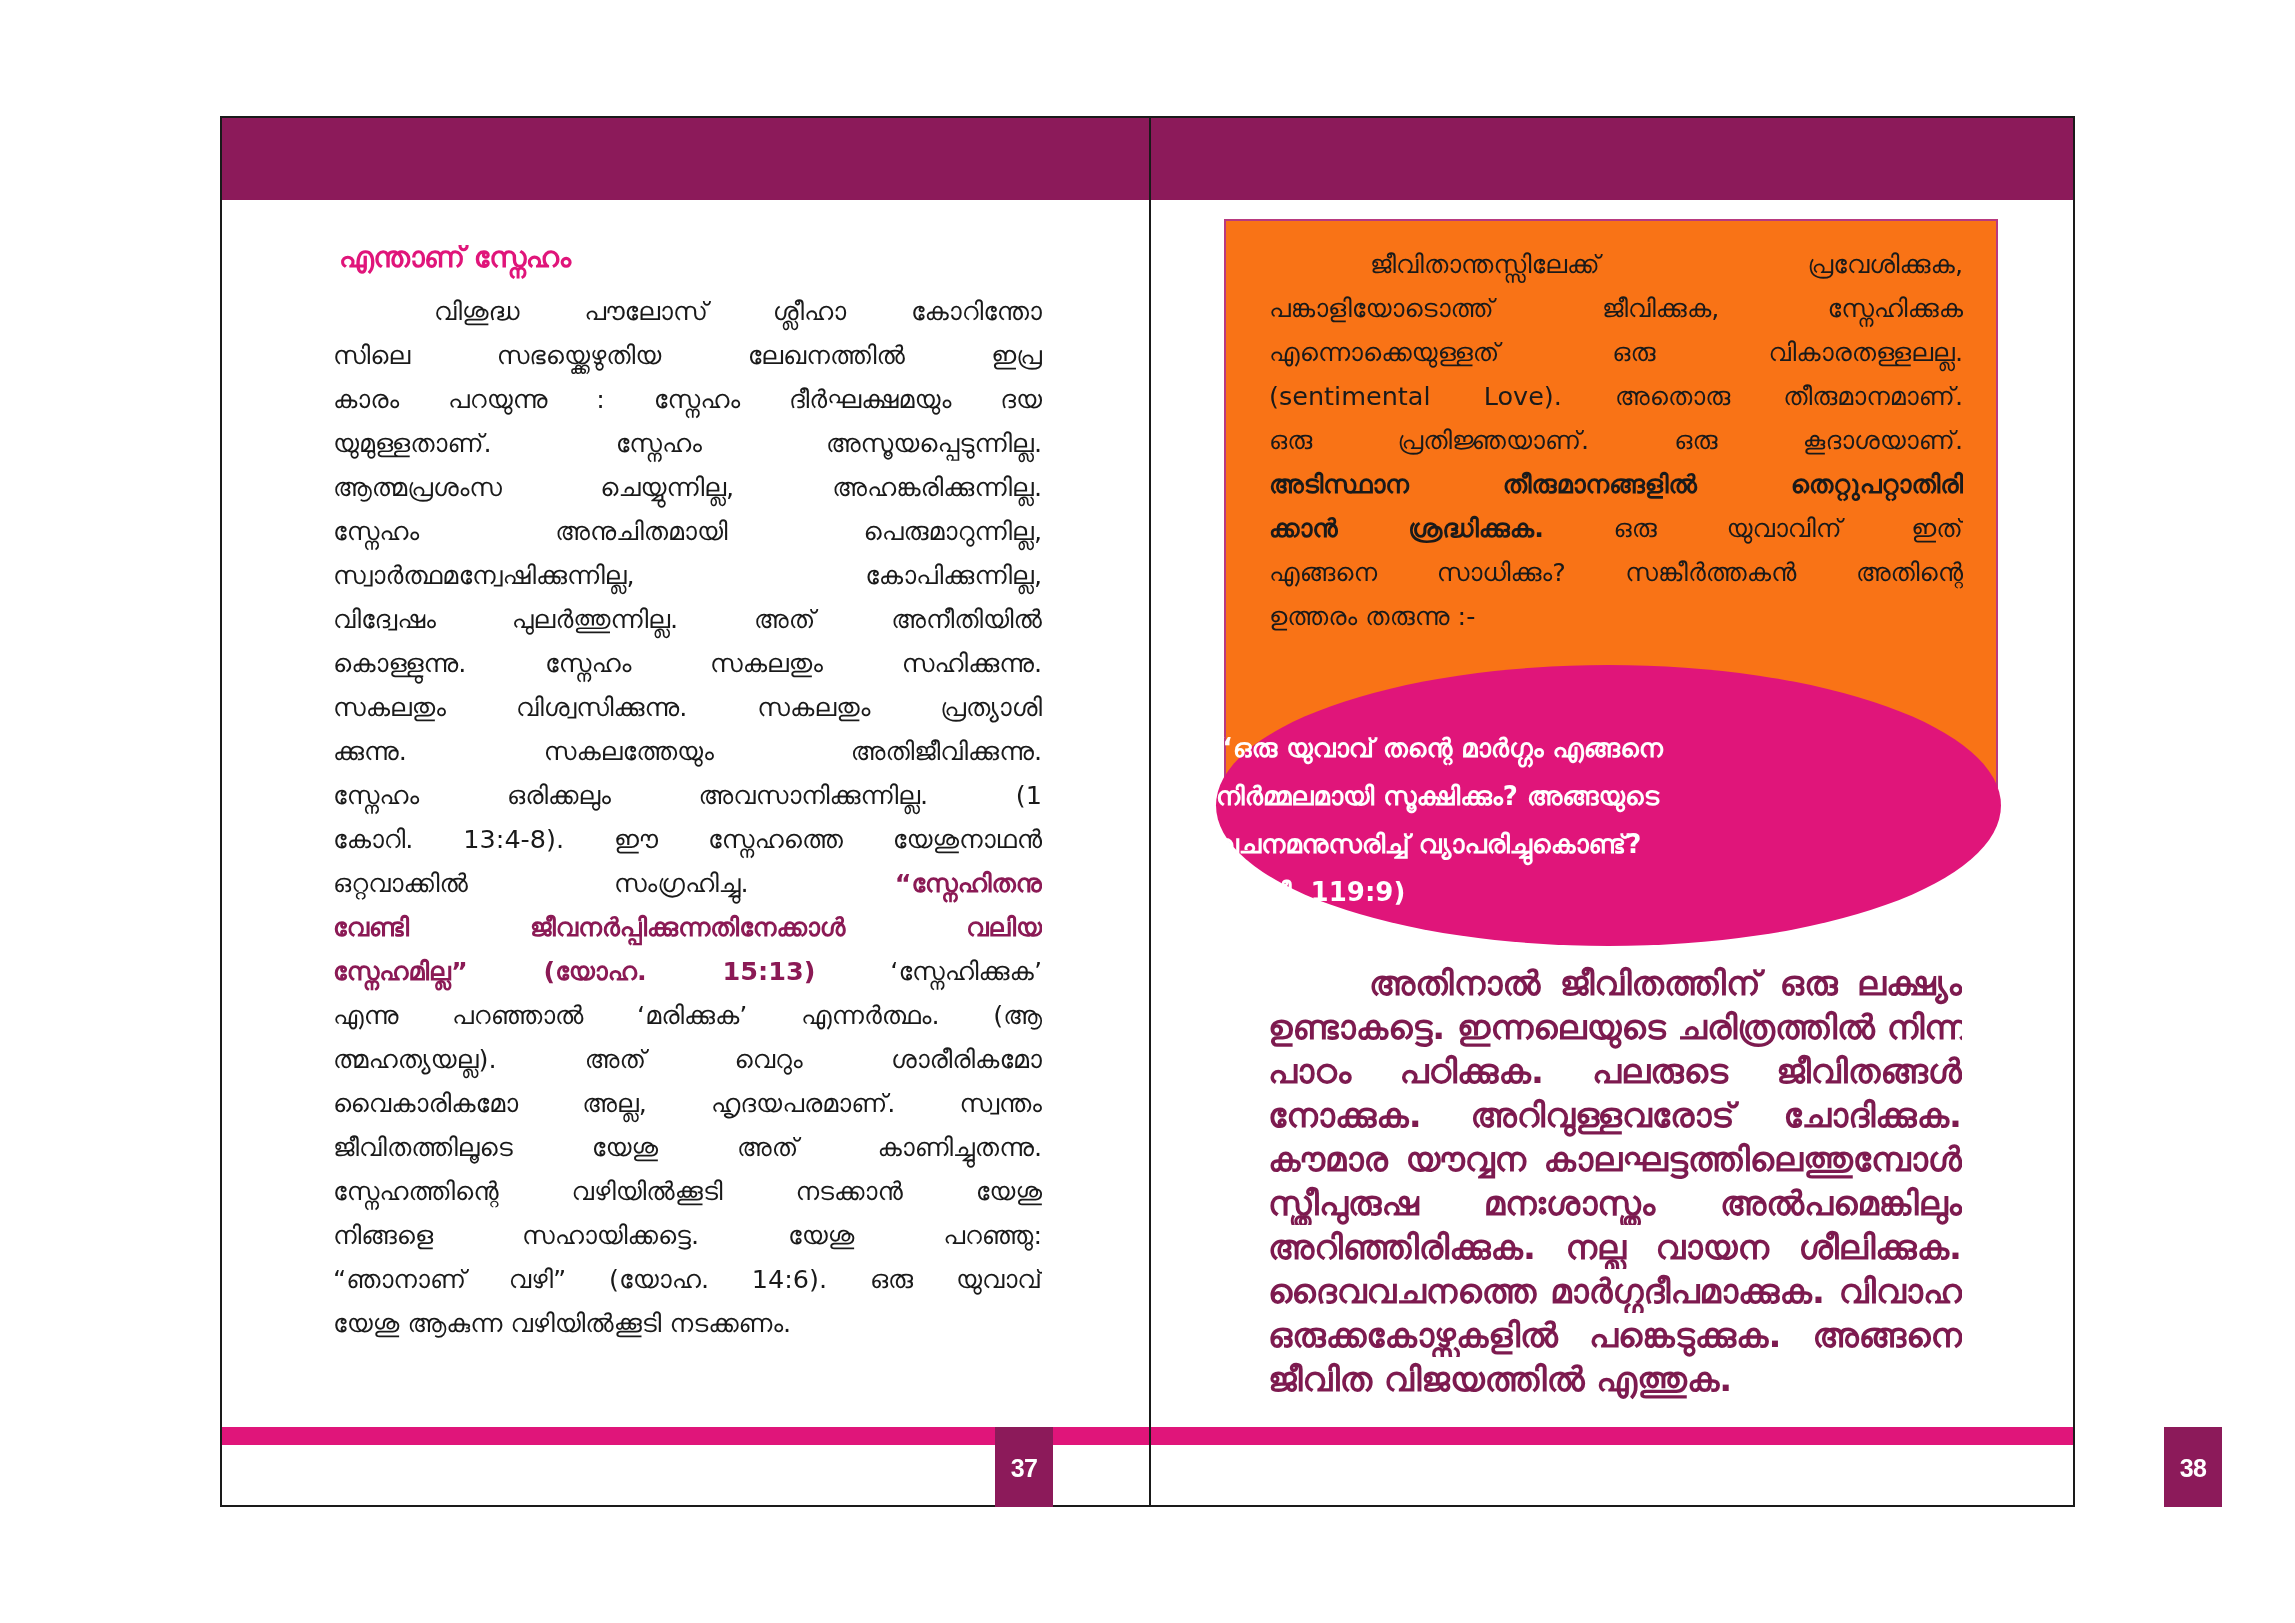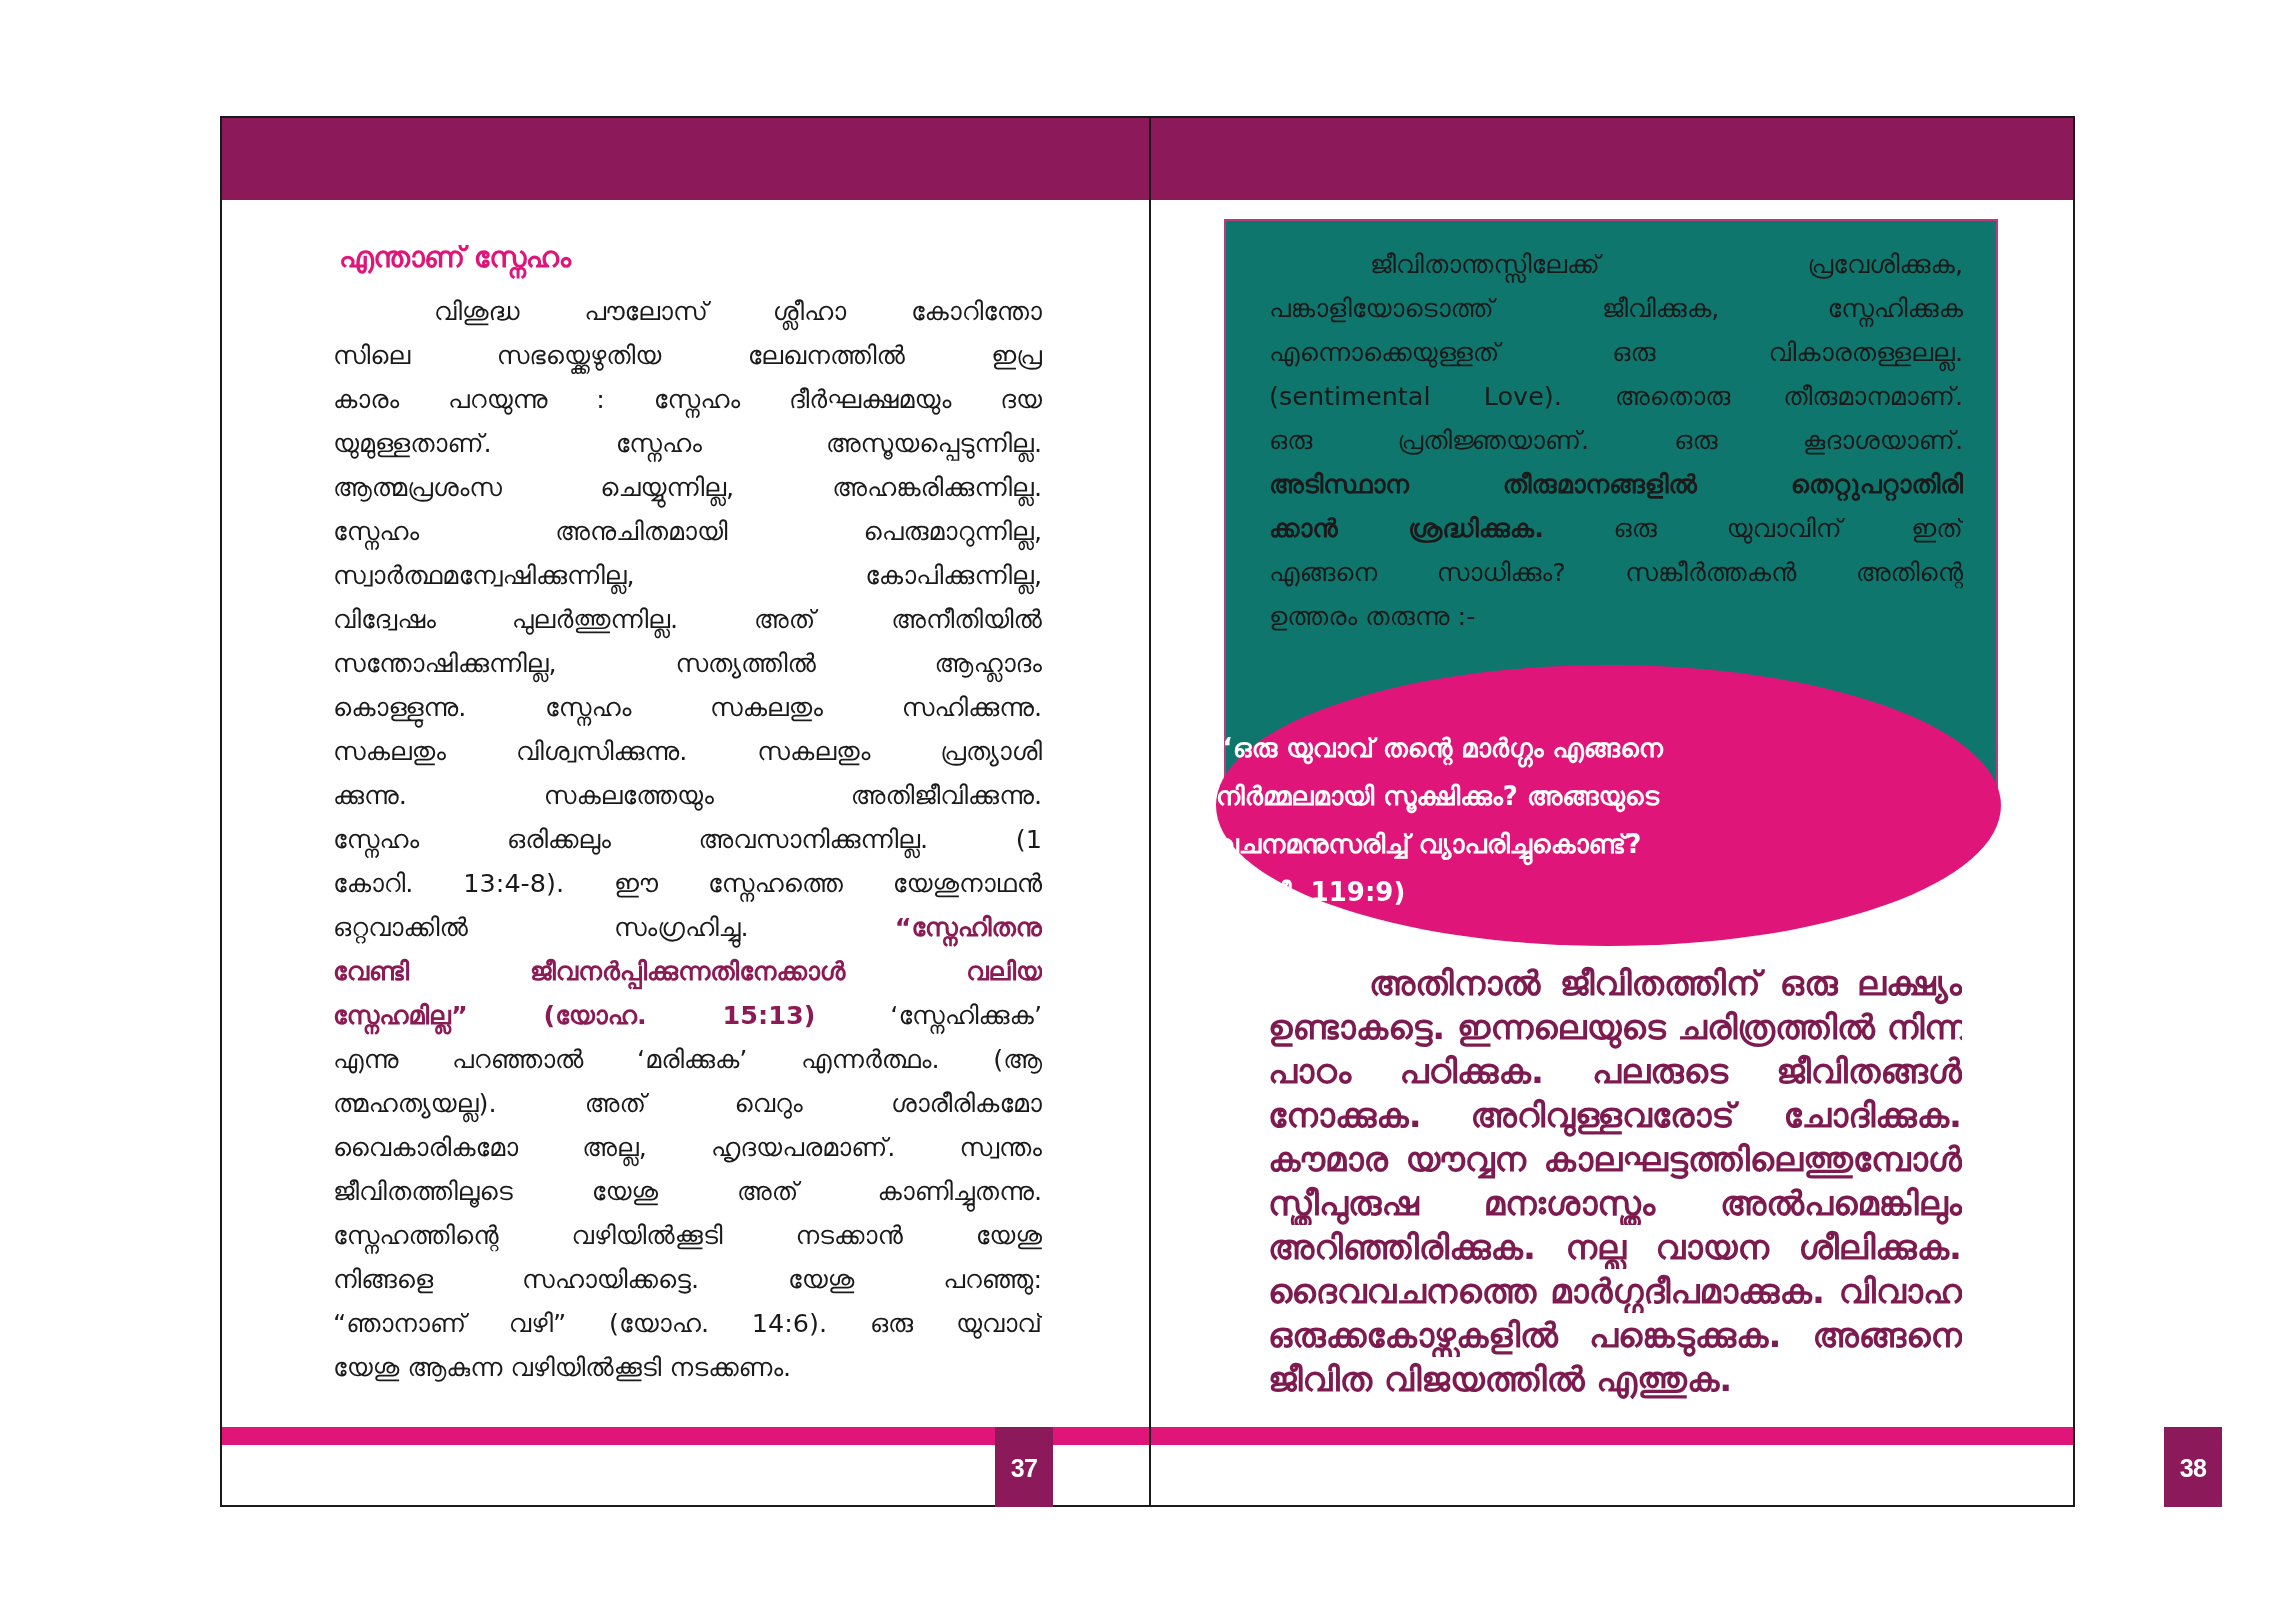--- a/index.html
+++ b/index.html
@@ -34,21 +34,21 @@
     position:absolute; left:111px; top:171px; width:709px;
     font-size:25.5px; line-height:44px; color:#1a1a1a;
   }
   .line { display:block; text-align:justify; text-align-last:justify; white-space:nowrap; overflow:hidden; height:44px; }
   .line.last { text-align-last:left; }
   .line.indent { padding-left:101px; }
   .hl { color:#8b1a55; font-weight:bold; }
 
   .pink-box {
     position:absolute; left:73px; top:101px; width:774px; height:569px;
-    background:#0f766e; border:2px solid #b83a80; box-sizing:border-box;
+    background:#f97316; border:2px solid #b83a80; box-sizing:border-box;
   }
   .box-text {
     position:absolute; left:43px; top:21px; width:694px;
     font-size:25.5px; line-height:44px; color:#1a1a1a;
   }
   .box-text .b { font-weight:bold; }
   .ellipse {
     position:absolute; left:65px; top:547px; width:785px; height:281px;
     background:#e0157a; border-radius:50%;
   }
@@ -73,21 +73,20 @@
 
     <div class="body-text">
       <span class="line indent">വിശുദ്ധ പൗലോസ് ശ്ലീഹാ കോറിന്തോ</span>
       <span class="line">സിലെ സഭയ്ക്കെഴുതിയ ലേഖനത്തിൽ ഇപ്ര</span>
       <span class="line">കാരം പറയുന്നു : സ്നേഹം ദീർഘക്ഷമയും ദയ</span>
       <span class="line">യുമുള്ളതാണ്. സ്നേഹം അസൂയപ്പെടുന്നില്ല.</span>
       <span class="line">ആത്മപ്രശംസ ചെയ്യുന്നില്ല, അഹങ്കരിക്കുന്നില്ല.</span>
       <span class="line">സ്നേഹം അനുചിതമായി പെരുമാറുന്നില്ല,</span>
       <span class="line">സ്വാർത്ഥമന്വേഷിക്കുന്നില്ല, കോപിക്കുന്നില്ല,</span>
       <span class="line">വിദ്വേഷം പുലർത്തുന്നില്ല. അത് അനീതിയിൽ</span>
-      <span class="line">സന്തോഷിക്കുന്നില്ല, സത്യത്തിൽ ആഹ്ലാദം</span>
       <span class="line">കൊള്ളുന്നു. സ്നേഹം സകലതും സഹിക്കുന്നു.</span>
       <span class="line">സകലതും വിശ്വസിക്കുന്നു. സകലതും പ്രത്യാശി</span>
       <span class="line">ക്കുന്നു. സകലത്തേയും അതിജീവിക്കുന്നു.</span>
       <span class="line">സ്നേഹം ഒരിക്കലും അവസാനിക്കുന്നില്ല. (1</span>
       <span class="line">കോറി. 13:4-8). ഈ സ്നേഹത്തെ യേശുനാഥൻ</span>
       <span class="line"><span>ഒറ്റവാക്കിൽ സംഗ്രഹിച്ചു.</span> <span class="hl">“സ്നേഹിതനു</span></span>
       <span class="line hl">വേണ്ടി ജീവനർപ്പിക്കുന്നതിനേക്കാൾ വലിയ</span>
       <span class="line"><span class="hl">സ്നേഹമില്ല” (യോഹ. 15:13)</span> <span>‘സ്നേഹിക്കുക’</span></span>
       <span class="line">എന്നു പറഞ്ഞാൽ ‘മരിക്കുക’ എന്നർത്ഥം. (ആ</span>
       <span class="line">ത്മഹത്യയല്ല). അത് വെറും ശാരീരികമോ</span>

